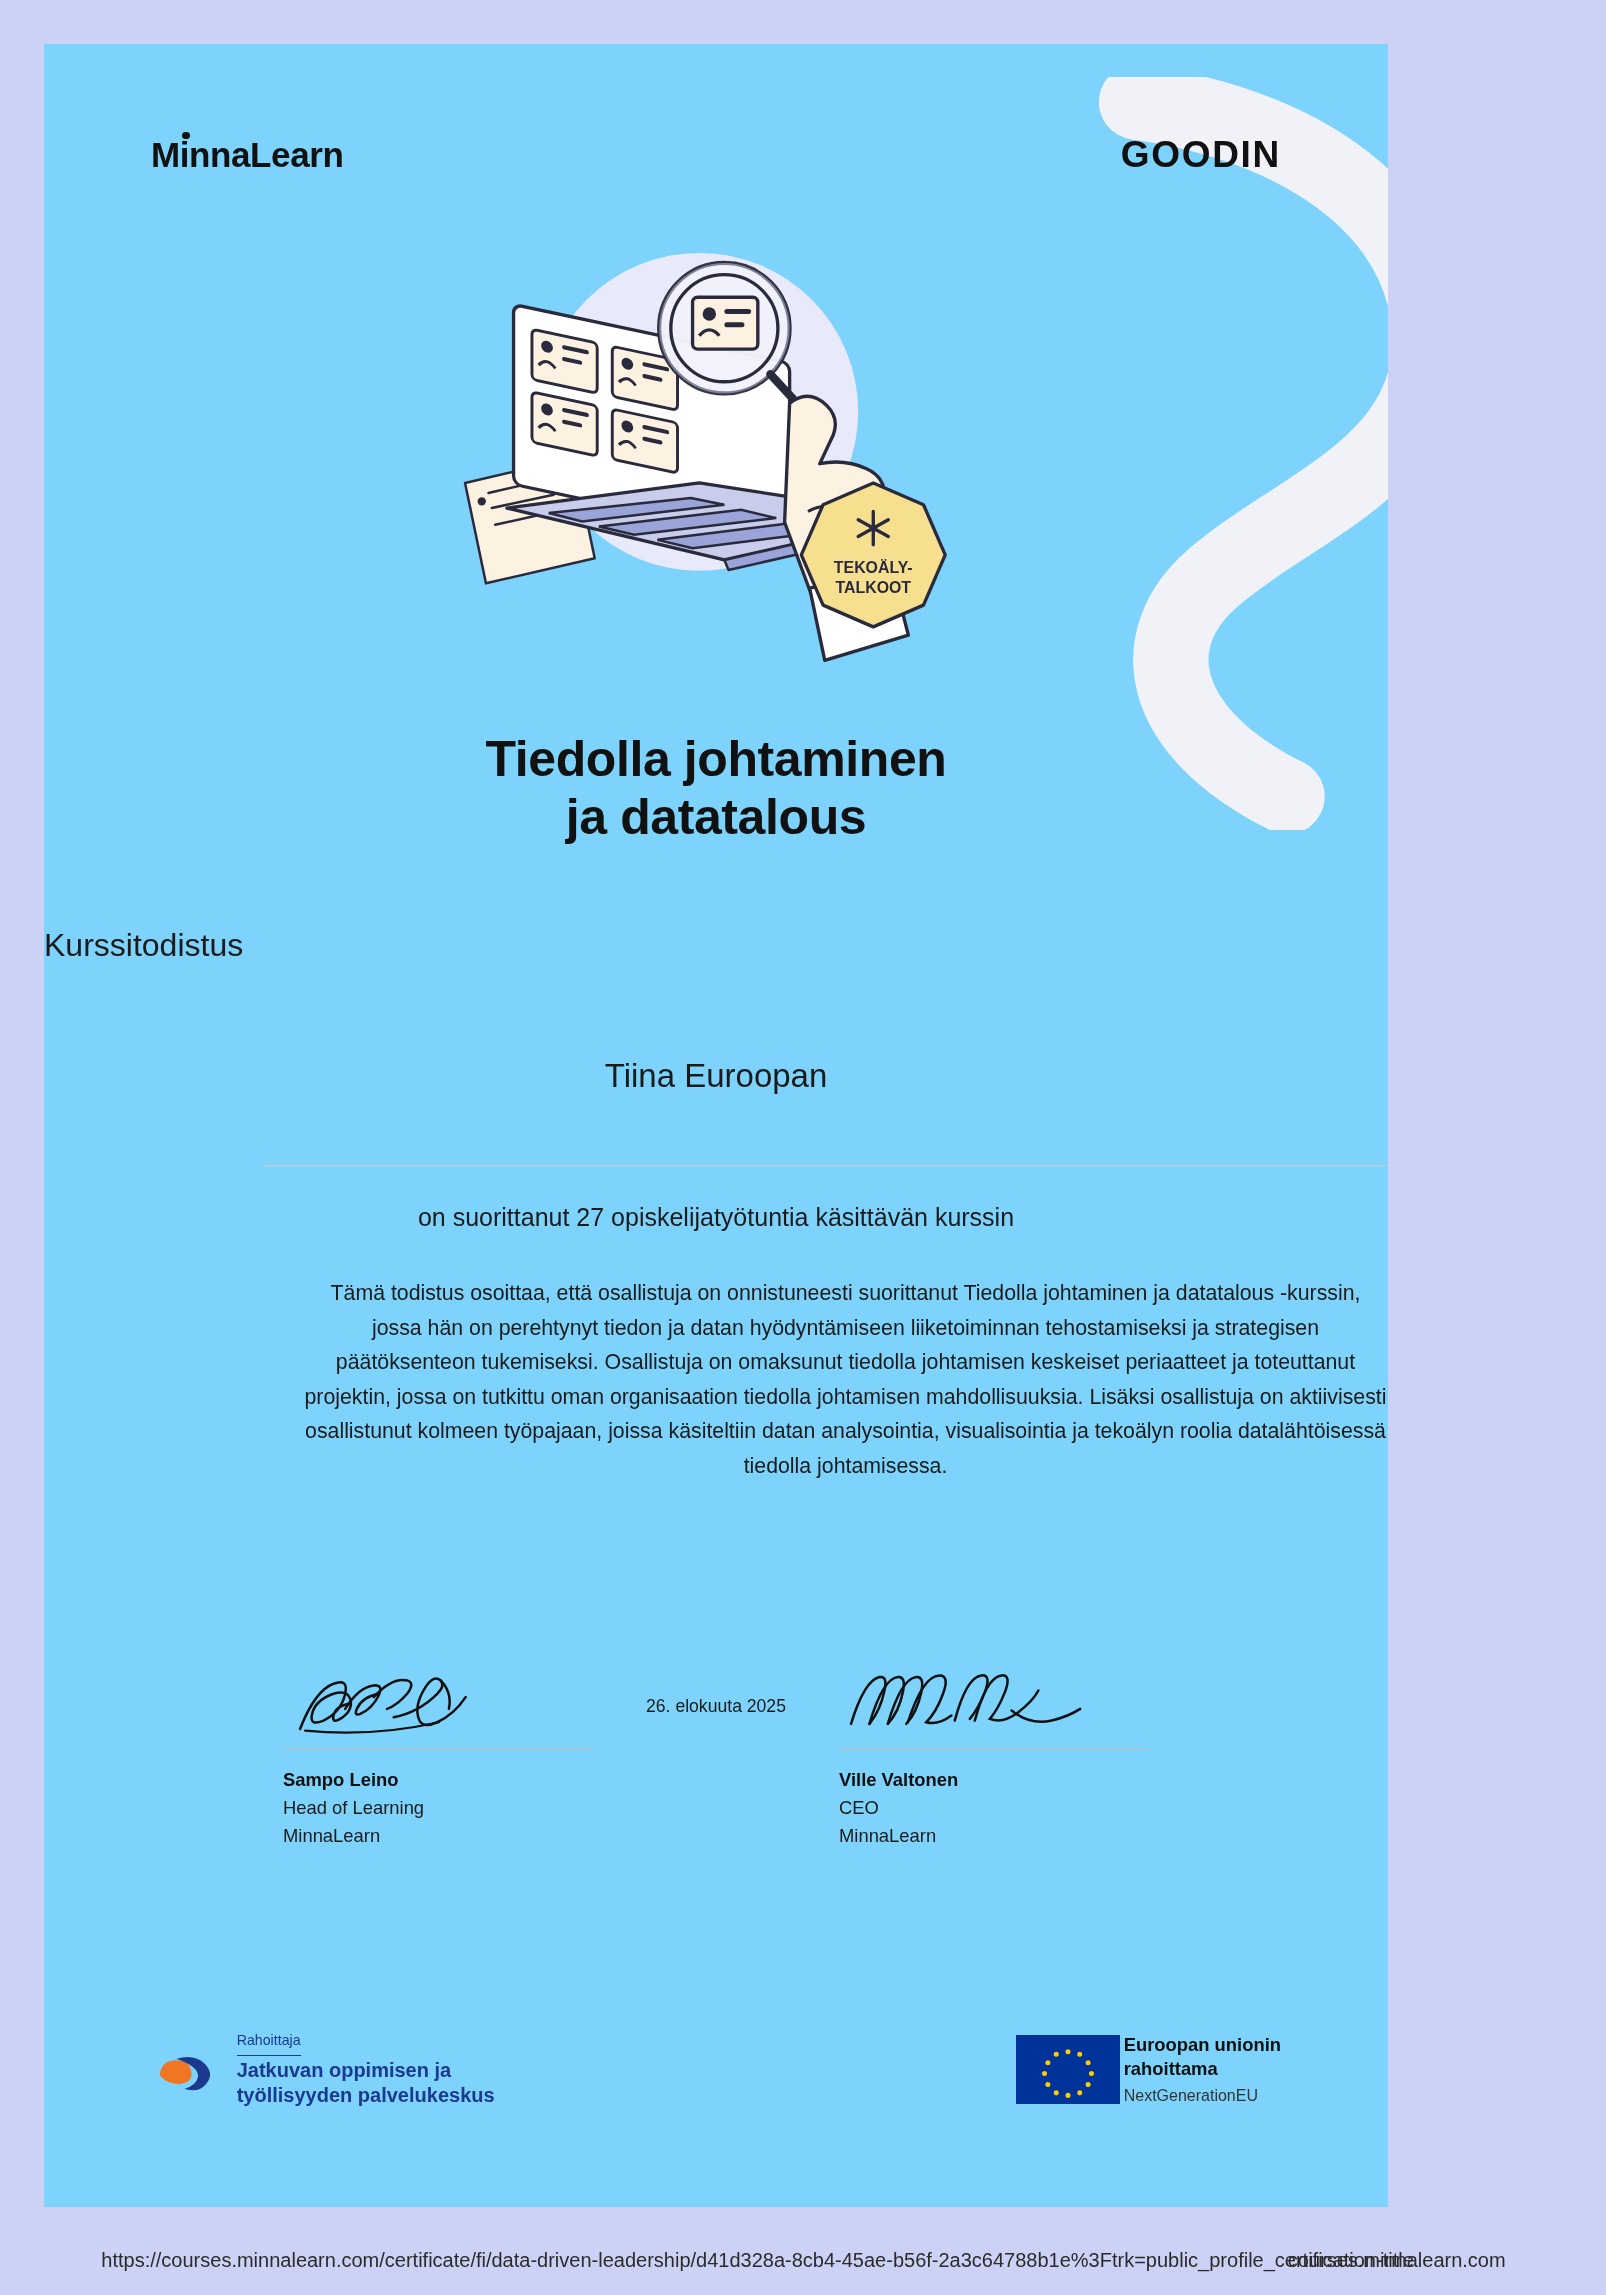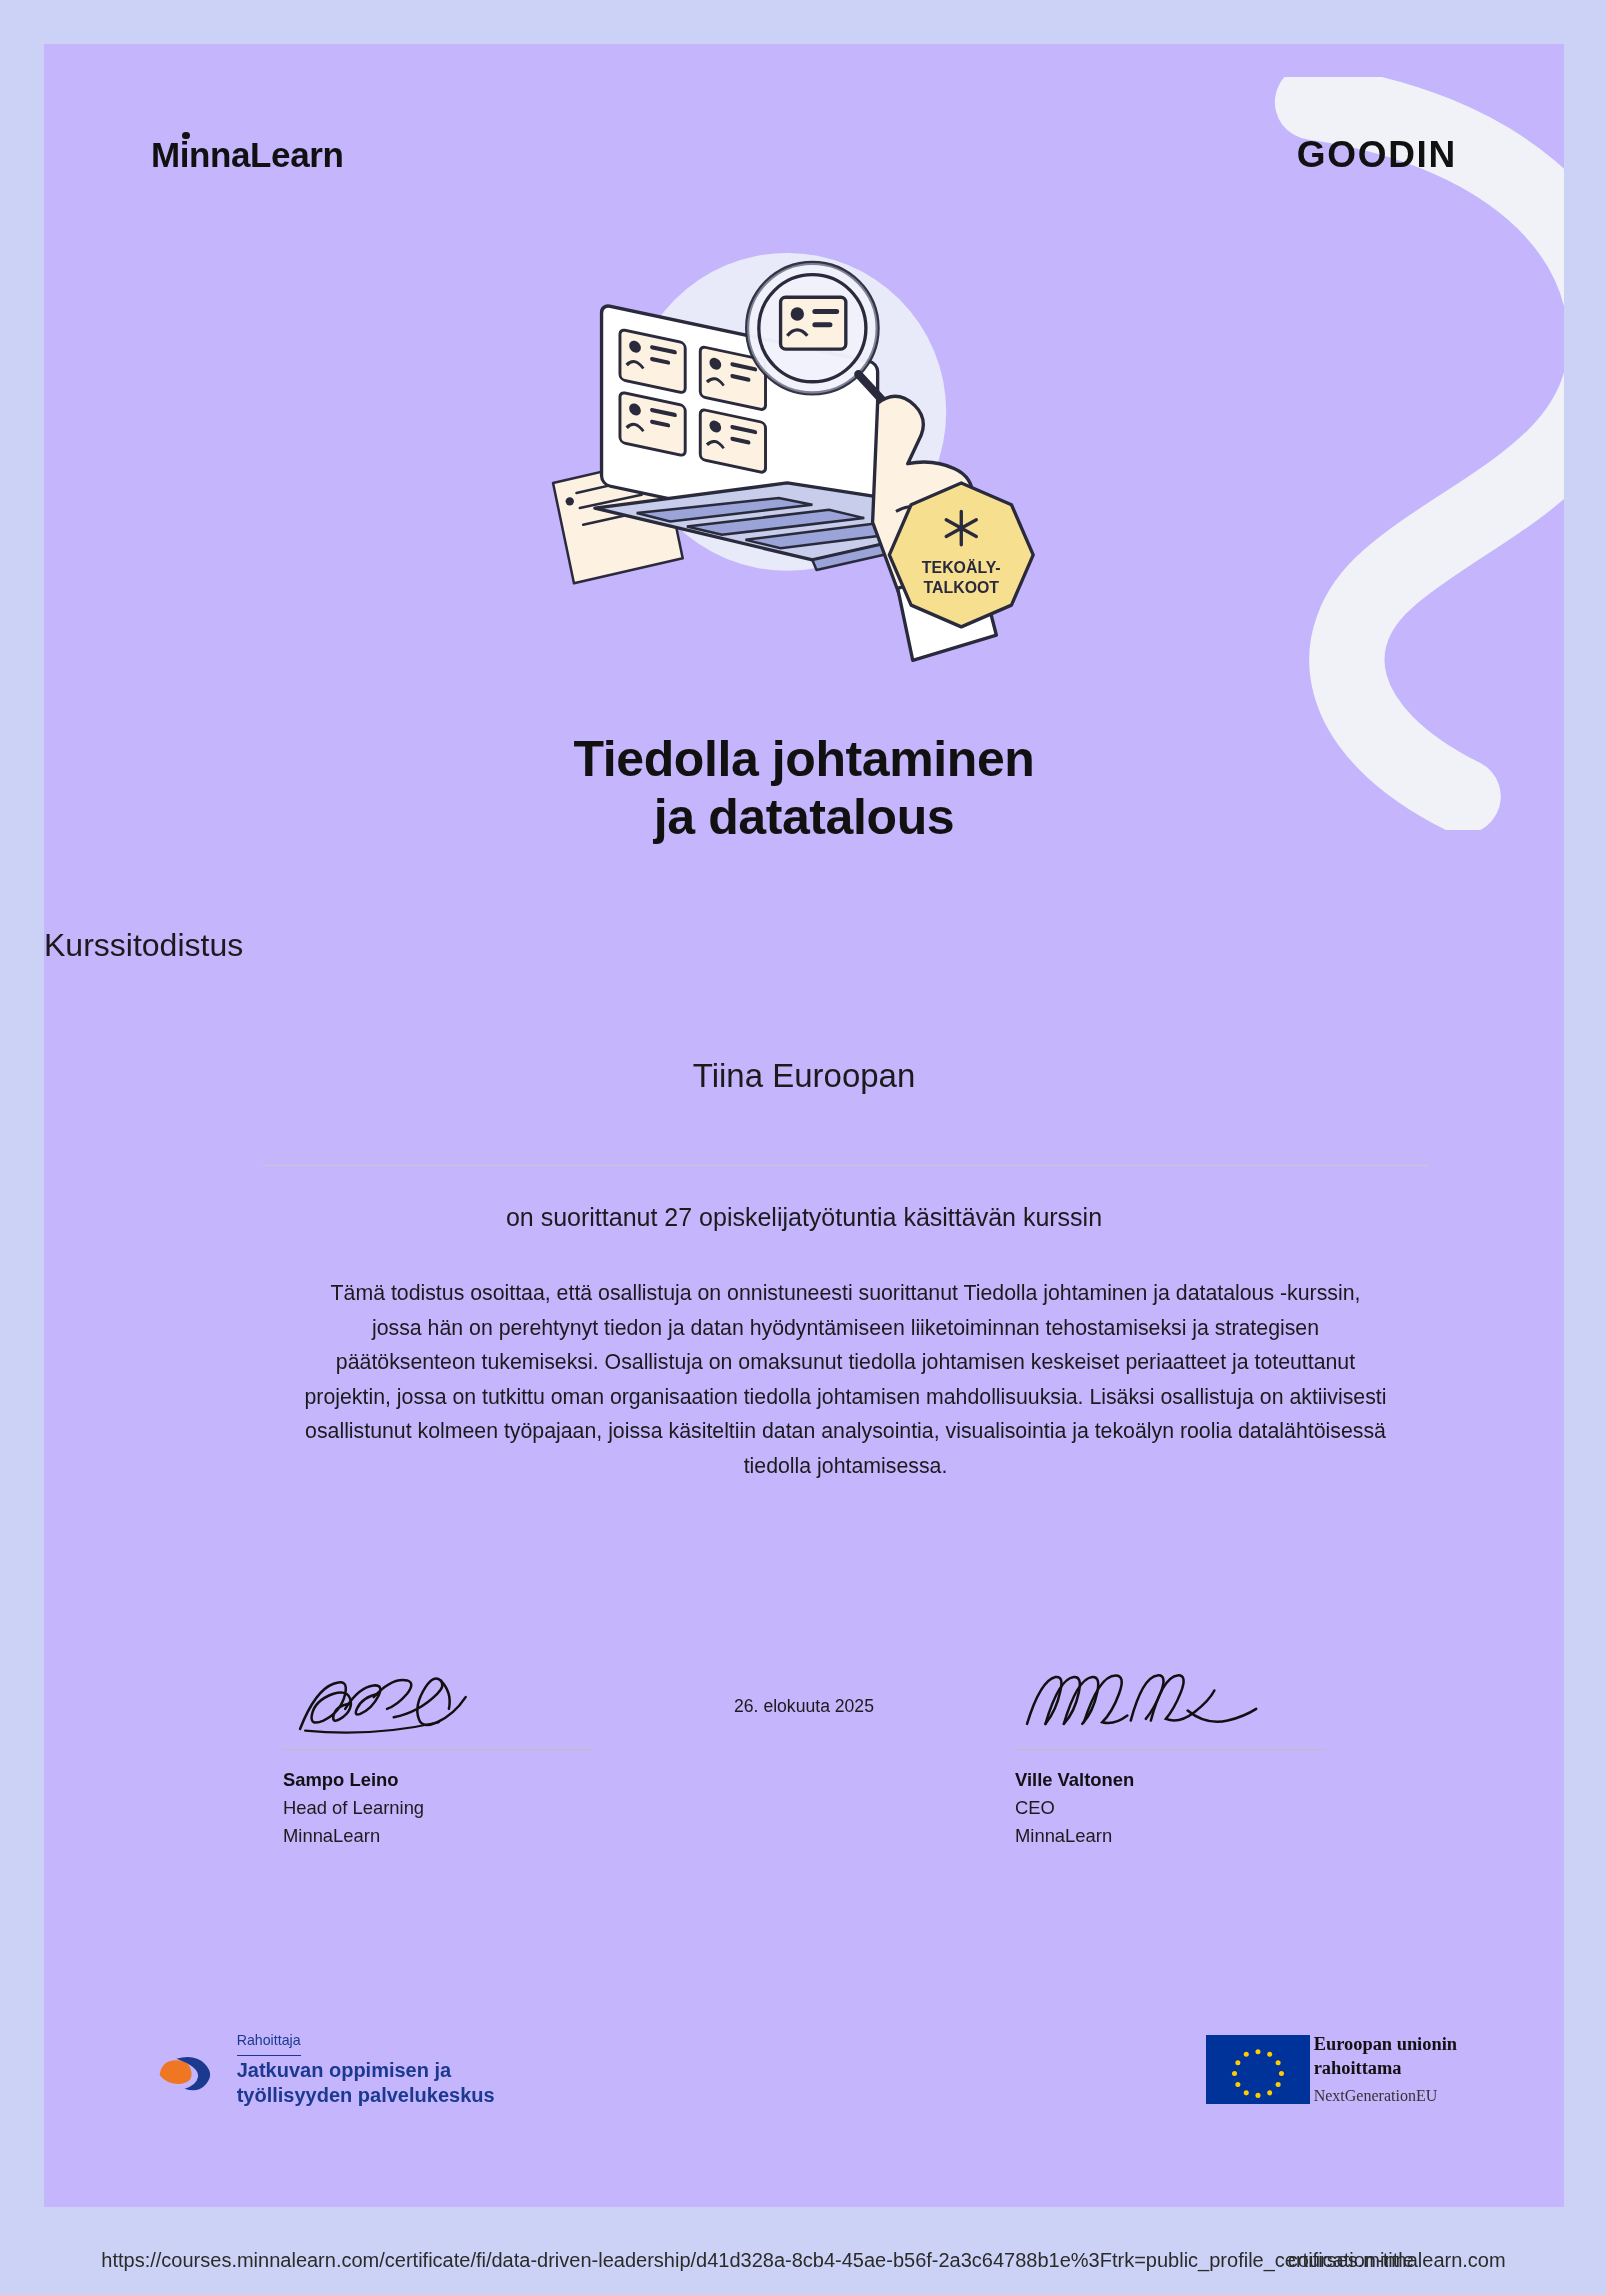--- a/index.html
+++ b/index.html
@@ -9,23 +9,23 @@
     height: 2295px;
     background: #ccd2f5;
     font-family: "Liberation Sans", sans-serif;
     overflow: hidden;
     position: relative;
   }
   #page {
     position: absolute;
     left: 44px;
     top: 44px;
-    width: 1520px;
+    width: 1344px;
     height: 2163px;
-    background: #c4b5fd;
+    background: #7dd3fc;
     overflow: hidden;
   }
   
   .bg-swoosh {
     position: absolute;
     right: -100px;
     top: 33px;
     width: 636px;
     height: 753px;
     pointer-events: none;
@@ -181,21 +181,21 @@
   .funder { display: flex; align-items: center; gap: 11.7px; }
   .funder-mark { width: 74px; height: 45px; flex: 0 0 auto; }
   .funder-mark svg { width: 100%; height: 100%; display: block; }
   .funder-text { line-height: 1.25; }
   .funder-kicker {
     font-size: 14.2px; color: #1b3a8f; display: block; margin-bottom: 1.7px;
     border-bottom: 0.8px solid #1b3a8f; padding-bottom: 6px; width: fit-content;
   }
   .funder-name { font-size: 20px; color: #1b3a8f; font-weight: bold; display: block; }
 
-  .eu { display: flex; align-items: center; gap: 4px; font-family: Liberation Serif, serif; }
+  .eu { display: flex; align-items: center; gap: 4px; }
   .eu-flag { width: 104px; height: 69px; background: #003399; position: relative; flex: 0 0 auto; }
   .eu-flag .stars { position: absolute; inset: 0; }
   .eu-text { line-height: 1.3; }
   .eu-title { font-size: 18.4px; font-weight: bold; color: #111; display: block; }
   .eu-sub { font-size: 16px; color: #333; display: block; margin-top: 5px; }
 
   .url-bar {
     position: absolute;
     left: 0;
     bottom: 23.4px;

